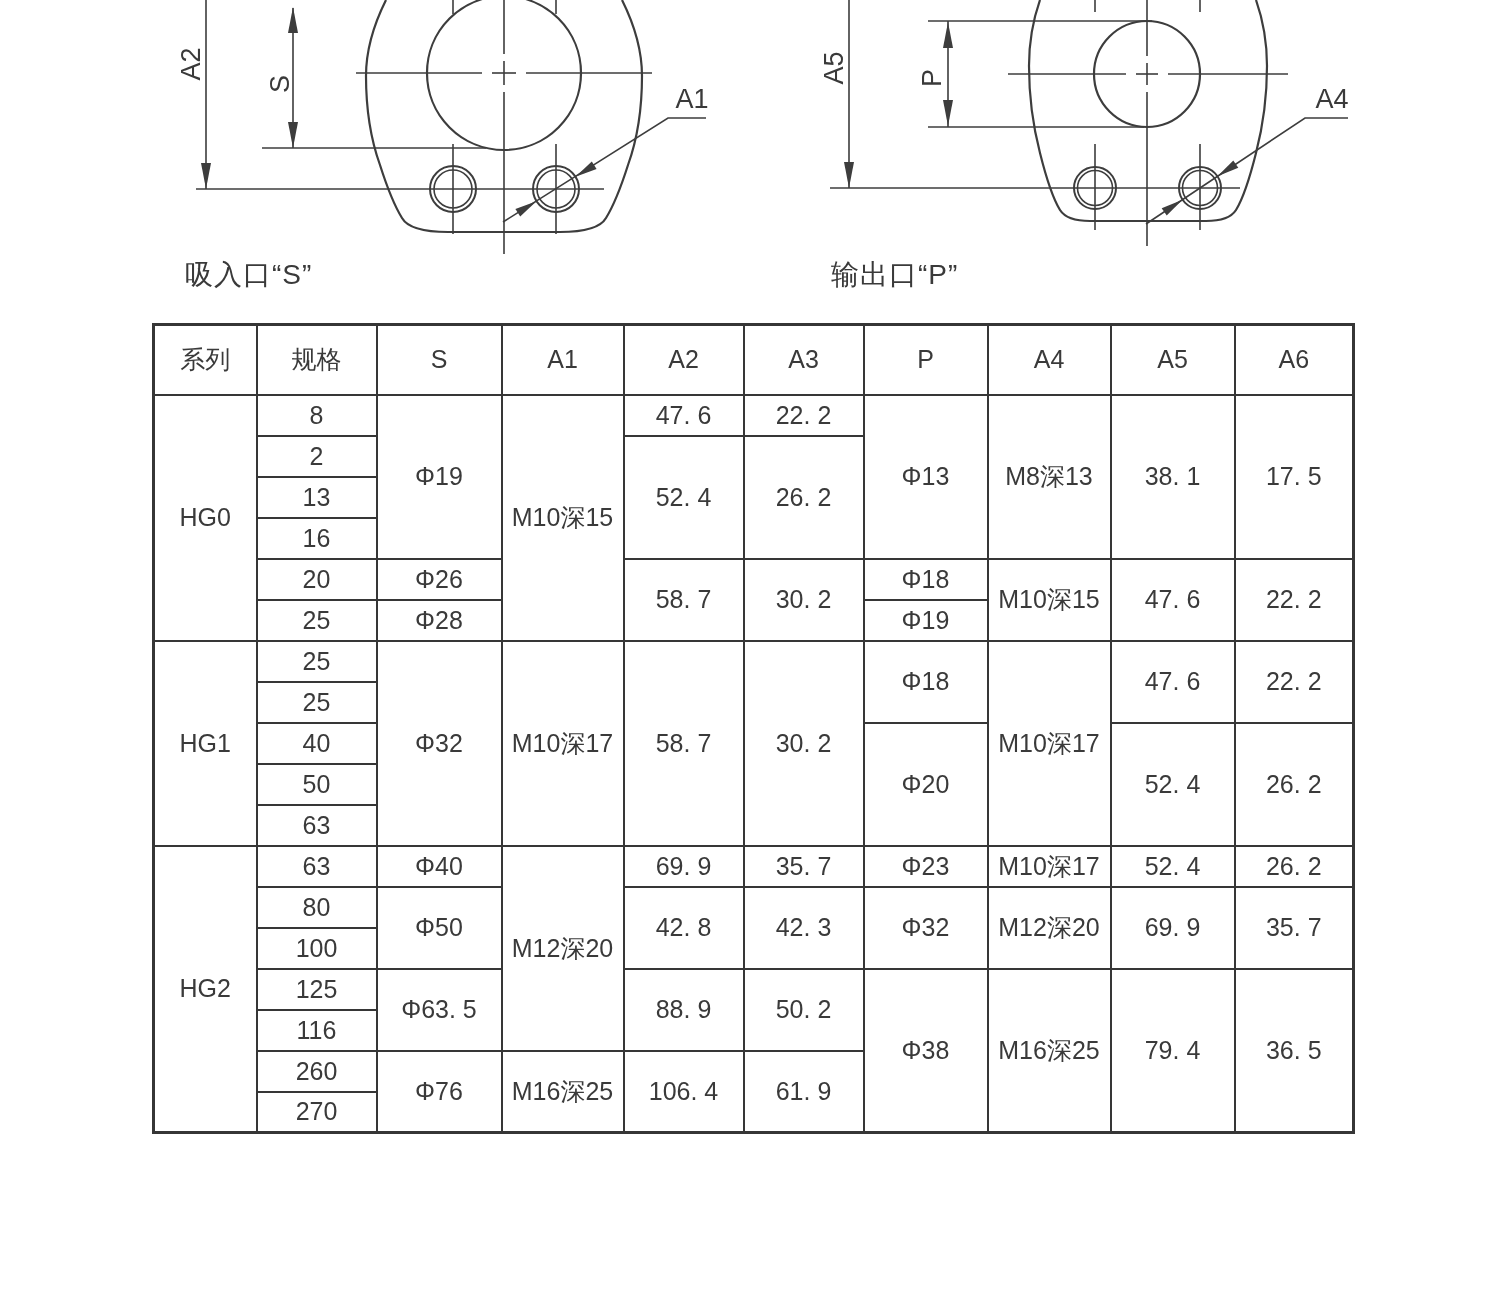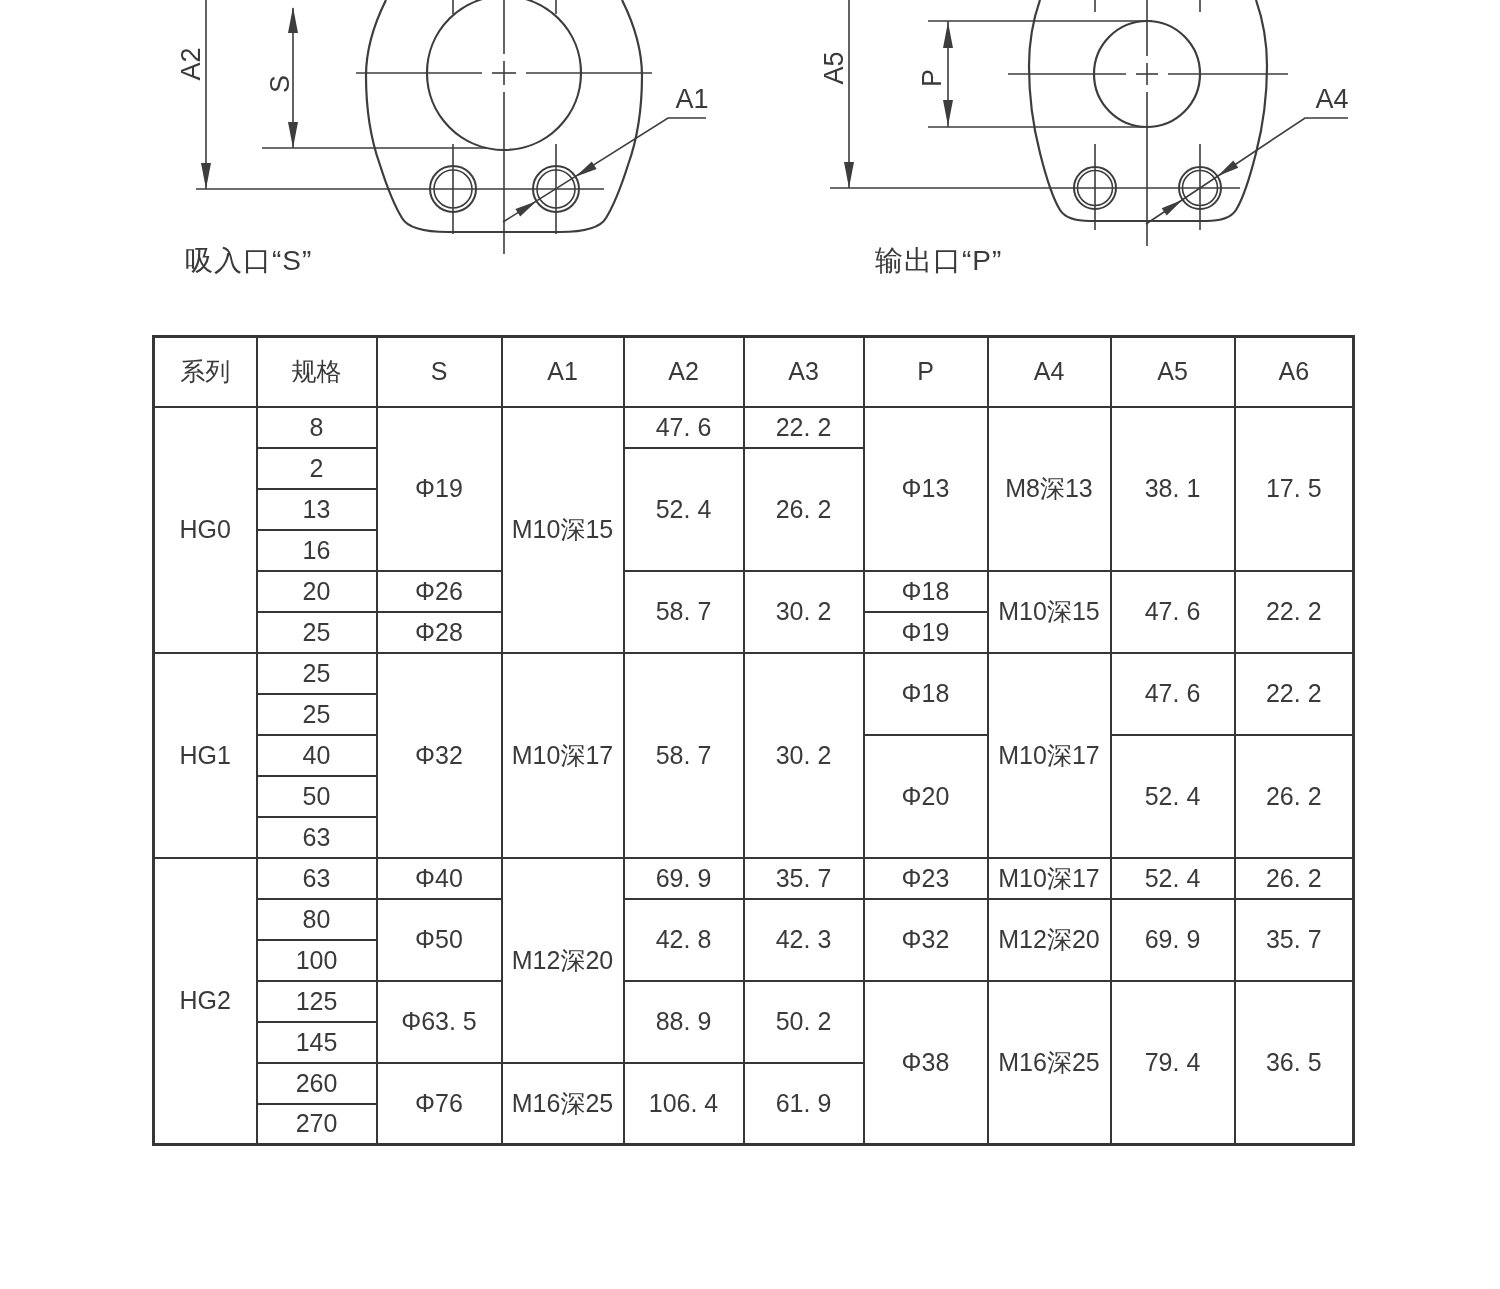--- a/index.html
+++ b/index.html
@@ -3,27 +3,27 @@
 <meta charset="utf-8">
 <style>
   html,body{margin:0;padding:0;background:#fff;}
   #page{
     position:relative;width:1500px;height:1289px;background:#fff;overflow:hidden;
     font-family:"Liberation Sans",sans-serif;color:#3a3a3a;
   }
   #drawings{position:absolute;left:0;top:0;}
   svg text{font-family:"Liberation Sans",sans-serif;font-size:27px;fill:#3a3a3a;}
   .caption{
-    position:absolute;top:242px;font-size:28px;color:#3a3a3a;
+    position:absolute;top:256px;font-size:28px;color:#3a3a3a;
     letter-spacing:1px;white-space:nowrap;
   }
   #caption-s{left:185px;}
-  #caption-p{left:831px;margin-left:44px;}
+  #caption-p{left:831px;}
   .spec-table{
-    position:absolute;left:152px;top:335px;
+    position:absolute;left:152px;top:323px;
     border-collapse:collapse;table-layout:fixed;width:1200px;
     font-size:25px;color:#3a3a3a;padding-left:25px;
   }
   .spec-table th,.spec-table td{
     border:2px solid #363636;text-align:center;vertical-align:middle;
     font-weight:normal;padding:0;overflow:hidden;white-space:nowrap;
   }
   .spec-table{border:3px solid #363636;}
   .spec-table thead tr{height:70px;}
   .spec-table tbody tr{height:41px;}
@@ -257,21 +257,21 @@
           <td>125</td>
           <td rowspan="2">Φ63. 5</td>
           <td rowspan="2">88. 9</td>
           <td rowspan="2">50. 2</td>
           <td rowspan="4">Φ38</td>
           <td rowspan="4">M16深25</td>
           <td rowspan="4">79. 4</td>
           <td rowspan="4">36. 5</td>
         </tr>
         <tr>
-          <td>145</td>
+          <td>116</td>
         </tr>
         <tr>
           <td>260</td>
           <td rowspan="2">Φ76</td>
           <td rowspan="2">M16深25</td>
           <td rowspan="2">106. 4</td>
           <td rowspan="2">61. 9</td>
         </tr>
         <tr>
           <td>270</td>

